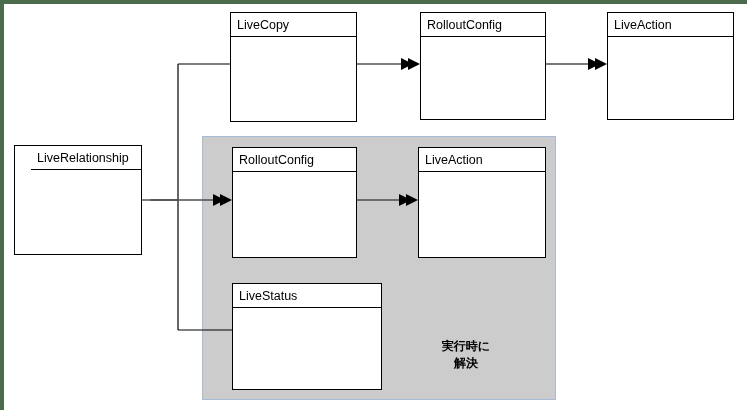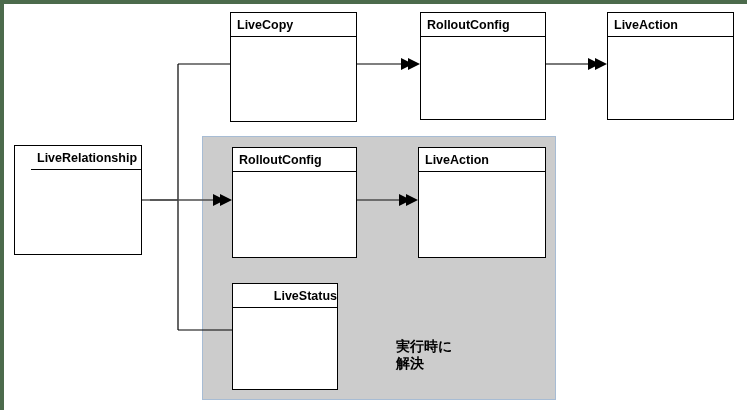--- a/index.html
+++ b/index.html
@@ -41,23 +41,23 @@
 
   
   .group-panel {
     position: absolute;
     background: #cccccc;
     border: 1px solid #a7bcd4;
     box-sizing: border-box;
   }
   .group-note {
     position: absolute;
-    text-align: left;
+    text-align: center;
     color: #000000;
-    font-size: 14px;
+    font-size: 12px;
     line-height: 17px;
     font-weight: 700;
     font-family: "DejaVu Sans", "Liberation Sans", sans-serif;
     white-space: pre-line;
   }
 
   
   .cls {
     position: absolute;
     background: #ffffff;
@@ -67,21 +67,20 @@
   .cls-title {
     height: 24px;
     line-height: 24px;
     border-bottom: 1px solid #000000;
     padding-left: 6px;
     font-size: 12.5px;
     color: #000000;
     white-space: nowrap;
     overflow: hidden;
     box-sizing: border-box;
-    font-weight: bold;
   }
   .cls-body {
     height: calc(100% - 24px);
     box-sizing: border-box;
   }
 
   
   .edge-svg {
     position: absolute;
     left: 0;
@@ -169,21 +168,21 @@
         <div class="cls-body"></div>
       </div>
       <div class="cls" style="left: 232px; top: 147px; width: 125px; height: 111px;">
         <div class="cls-title">RolloutConfig</div>
         <div class="cls-body"></div>
       </div>
       <div class="cls" style="left: 418px; top: 147px; width: 128px; height: 111px;">
         <div class="cls-title">LiveAction</div>
         <div class="cls-body"></div>
       </div>
-      <div class="cls" style="left: 232px; top: 283px; width: 106px; height: 107px; text-align: right;">
+      <div class="cls" style="left: 232px; top: 283px; width: 150px; height: 107px;">
         <div class="cls-title">LiveStatus</div>
         <div class="cls-body"></div>
       </div>
     </div>
 
   <div class="group-note" id="group-note" style="left: 396px; top: 338px; width: 140px;">実行時に
 解決</div>
 
 </div>
 

